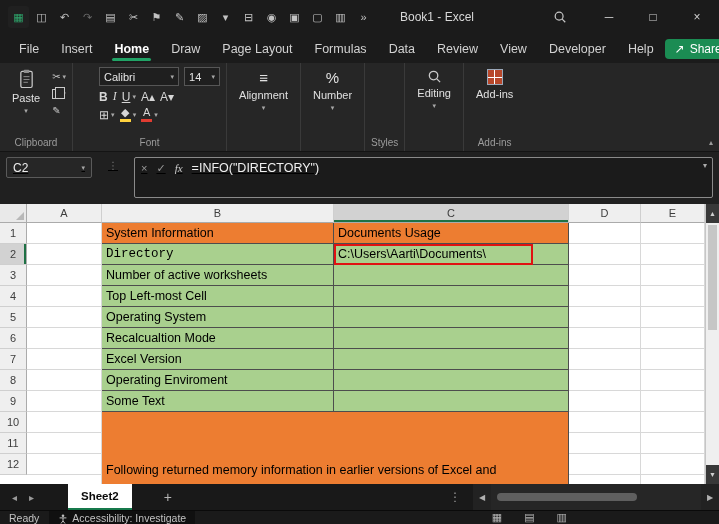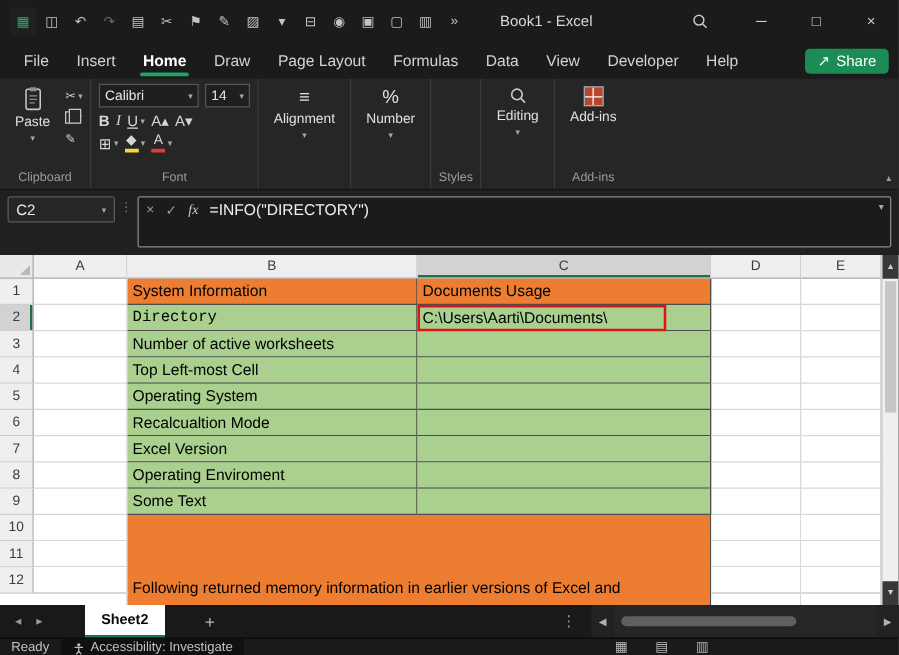--- a/index.html
+++ b/index.html
@@ -30,21 +30,21 @@
   .ribbon { height:89px; background:#262626; display:flex; border-bottom:1px solid #141414; flex-shrink:0; position:relative; }
   .rgroup { display:flex; flex-direction:column; border-right:1px solid #3a3a3a; padding:4px 6px 0 6px; }
   .rg-content { display:flex; flex:1; gap:6px; align-items:flex-start; }
   .glabel { font-size:10px; color:#9c9c9c; text-align:center; padding:2px 0 3px 0; margin-top:auto; }
   .bigbtn { display:flex; flex-direction:column; align-items:center; justify-content:center; gap:3px; color:#e0e0e0; font-size:11px; padding:2px 6px; }
   .chev { font-size:7px; color:#a8a8a8; }
   .smallcol { display:flex; flex-direction:column; gap:2px; padding-top:2px; }
   .smicon { font-size:10px; color:#c9c9c9; height:15px; display:flex; align-items:center; gap:2px; }
   .icon-copy { width:8px; height:10px; border:1px solid #c9c9c9; position:relative; display:inline-block; }
   .icon-copy::after { content:""; position:absolute; left:2px; top:-3px; width:8px; height:10px; border:1px solid #c9c9c9; background:#262626; }
-  .fontgrid { display:flex; flex-direction:column; gap:3px; }
+  .fontgrid { display:flex; flex-direction:column; gap:3px;margin-left:20px; }
   .frow { display:flex; align-items:center; gap:5px; }
   .combo { background:#1f1f1f; border:1px solid #565656; color:#e6e6e6; font-size:11px; padding:1px 4px; height:19px; display:flex; align-items:center; justify-content:space-between; }
   .combo.family { width:80px; }
   .combo.size { width:36px; }
   .fbtn { color:#d6d6d6; font-size:12px; display:flex; align-items:center; gap:2px; }
   .fbtn .b { font-weight:700; }
   .fbtn .i { font-style:italic; font-family:"Liberation Serif", serif; }
   .fbtn .u { text-decoration:underline; }
   .cstack { display:flex; flex-direction:column; align-items:center; line-height:1; }
   .cstack .glyph { font-size:11px; color:#d6d6d6; }
@@ -58,21 +58,21 @@
      linear-gradient(#fff,#fff) 50% 0/1px 100% no-repeat,
      linear-gradient(#fff,#fff) 0 50%/100% 1px no-repeat,
      linear-gradient(90deg,#d65532 50%,#4472c4 50%); }
   .mgrid.red4 { background:
      linear-gradient(#fff,#fff) 50% 0/1px 100% no-repeat,
      linear-gradient(#fff,#fff) 0 50%/100% 1px no-repeat, #b7472a; width:16px; height:16px; }
   .stylerow { display:flex; align-items:center; gap:5px; font-size:11px; color:#dedede; height:19px; white-space:nowrap; }
   .collapse-ribbon { position:absolute; right:6px; bottom:4px; color:#9a9a9a; font-size:8px; }
 
   
-  .formula-row { height:52px; background:#202020; display:flex; align-items:flex-start; padding:5px 6px 6px 6px; gap:4px; flex-shrink:0; }
+  .formula-row { height:52px; background:#202020; display:flex; align-items:flex-start; padding:5px 6px 6px 6px; gap:16px; flex-shrink:0;text-decoration:underline; }
   .name-box { width:86px; height:21px; background:#262626; border:1px solid #5a5a5a; border-radius:2px; color:#ececec; font-size:12px; display:flex; align-items:center; justify-content:space-between; padding:0 6px; }
   .fdrag { color:#777; font-size:10px; padding-top:3px; }
   .formula-box { flex:1; height:41px; background:#1b1b1b; border:1px solid #8a8a8a; border-radius:2px; display:flex; align-items:flex-start; padding:2px 6px; gap:9px; position:relative; }
   .fx-btn { font-size:11px; color:#9a9a9a; padding-top:2px; }
   .fx-btn.fx { font-style:italic; color:#cdcdcd; font-family:"Liberation Serif", serif; }
   .formula-text { color:#f0f0f0; font-size:12.5px; padding-top:1px; white-space:pre; }
   .fexpand { position:absolute; right:5px; top:3px; color:#aaa; font-size:8px; }
 
   
   .sheet { flex:1; background:#ffffff; position:relative; display:flex; flex-direction:column; overflow:hidden; }
@@ -157,20 +157,21 @@
 
   <div class="tabs-row">
     <div class="rtabs">
         <div class="rtab">File</div>
         <div class="rtab">Insert</div>
         <div class="rtab active">Home</div>
         <div class="rtab">Draw</div>
         <div class="rtab">Page Layout</div>
         <div class="rtab">Formulas</div>
         <div class="rtab">Data</div>
+        <div class="rtab">Review</div>
         <div class="rtab">View</div>
         <div class="rtab">Developer</div>
         <div class="rtab">Help</div>
       </div>
     <div class="share-btn">
       <span>↗</span>
       <span>Share</span>
 
     </div>
   </div>

